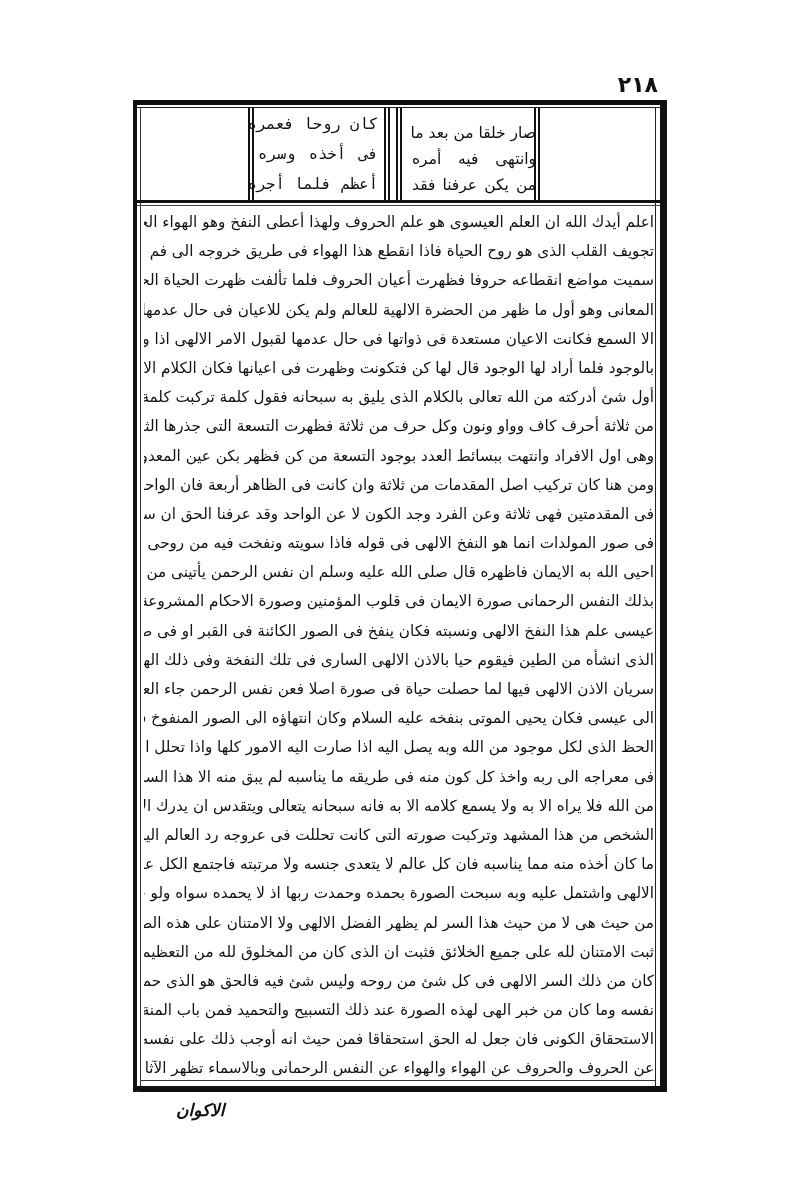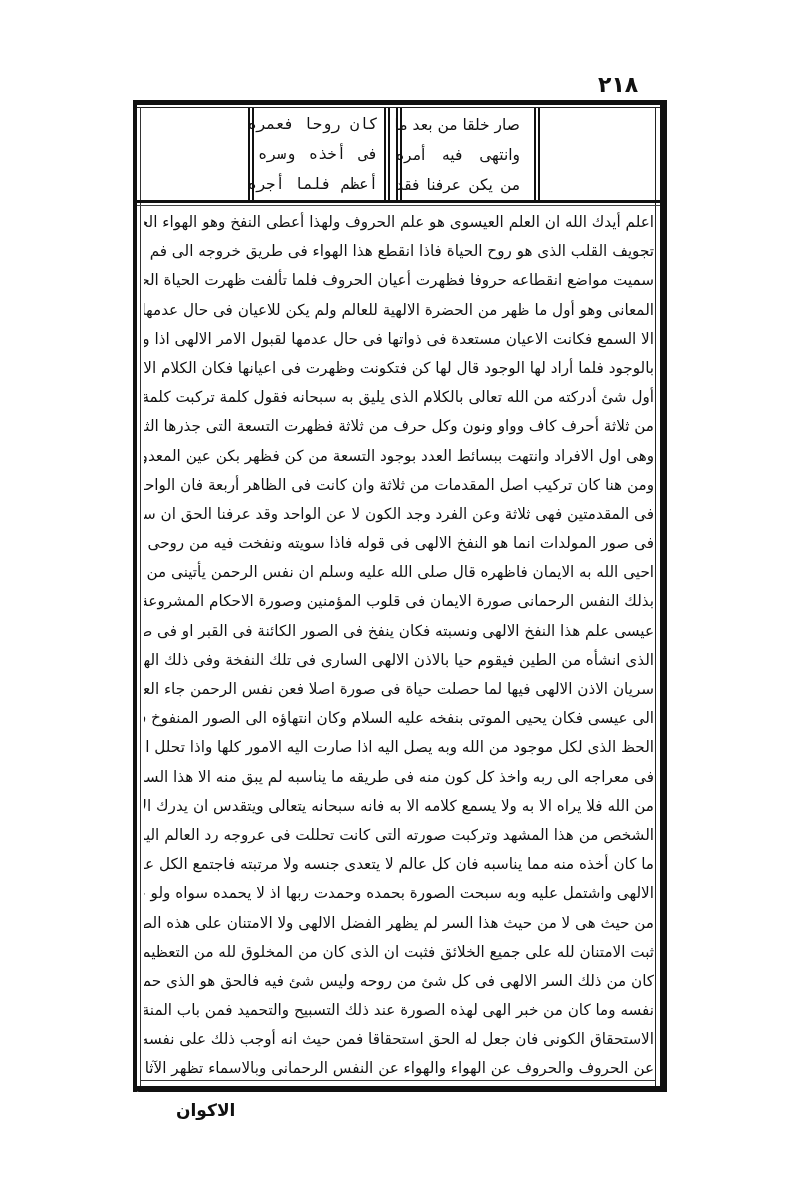--- a/index.html
+++ b/index.html
@@ -1,18 +1,18 @@
 <!DOCTYPE html>
 <html><head>
 <meta charset="utf-8">
 <style>
   html, body { margin:0; padding:0; background:#ffffff; }
   body { width:800px; height:1196px; position:relative; overflow:hidden;
          font-family:"DejaVu Sans", sans-serif; color:#111; }
-  .page-number { position:absolute; top:72px; left:598px; width:60px; 
+  .page-number { position:absolute; top:72px; left:598px; width:60px; text-align:right;
                  font-size:22px; font-weight:bold; letter-spacing:1px; }
   
   .frame-top { position:absolute; left:133px; top:100px; width:534px; height:5px; background:#111; }
   .frame-top-thin { position:absolute; left:137px; top:107px; width:523px; height:1px; background:#222; }
   .frame-right { position:absolute; left:660px; top:100px; width:7px; height:992px; background:#111; }
   .frame-right-thin { position:absolute; left:655px; top:107px; width:1px; height:980px; background:#222; }
   .frame-left { position:absolute; left:133px; top:100px; width:4px; height:992px; background:#111; }
   .frame-left-thin { position:absolute; left:140px; top:107px; width:1px; height:980px; background:#333; }
   .frame-bottom { position:absolute; left:133px; top:1086px; width:534px; height:6px; background:#111;
                   border-radius:0 0 4px 14px; }
@@ -26,21 +26,21 @@
                 display:flex; flex-direction:column; justify-content:space-between; }
   .verse-line { font-size:15.5px; line-height:26px; white-space:nowrap; text-align:justify;
                 text-align-last:justify; }
 
   
   .body-text { position:absolute; left:144px; top:208px; width:510px; direction:rtl; }
   .body-line { height:29.2px; line-height:29.2px; font-size:15.2px; white-space:nowrap;
                text-align:justify; text-align-last:justify; overflow:hidden; }
 
   .catchword { position:absolute; left:176px; top:1100px; font-size:17px; font-weight:bold;
-               direction:rtl; }
+               direction:rtl;font-style:italic; }
 </style>
 </head>
 <body>
 
 <div class="page-number">٢١٨</div>
 
 <div>
   <div class="frame-top"></div>
   <div class="frame-top-thin"></div>
   <div class="frame-right"></div>
@@ -54,21 +54,21 @@
 <div>
   <div class="vdiv" style="left:248px"></div>
   <div class="vdiv" style="left:252px"></div>
   <div class="vdiv" style="left:384px"></div>
   <div class="vdiv" style="left:388px"></div>
   <div class="vdiv" style="left:396px"></div>
   <div class="vdiv" style="left:400px"></div>
   <div class="vdiv" style="left:534px"></div>
   <div class="vdiv" style="left:538px"></div>
 
-  <div class="verse-cell" style="left:396px; width:124px;">
+  <div class="verse-cell" style="left:412px; width:124px;justify-content:flex-end;">
     <div class="verse-line">صار خلقا من بعد ما</div>
     <div class="verse-line">وانتهى فيه أمره</div>
     <div class="verse-line">من يكن عرفنا فقد</div>
   </div>
   <div class="verse-cell" style="left:258px; width:120px;font-family:Liberation Mono, monospace;">
     <div class="verse-line">كان روحا فعمره</div>
     <div class="verse-line">فى أخذه وسره</div>
     <div class="verse-line">أعظم فلما أجره</div>
   </div>
 

